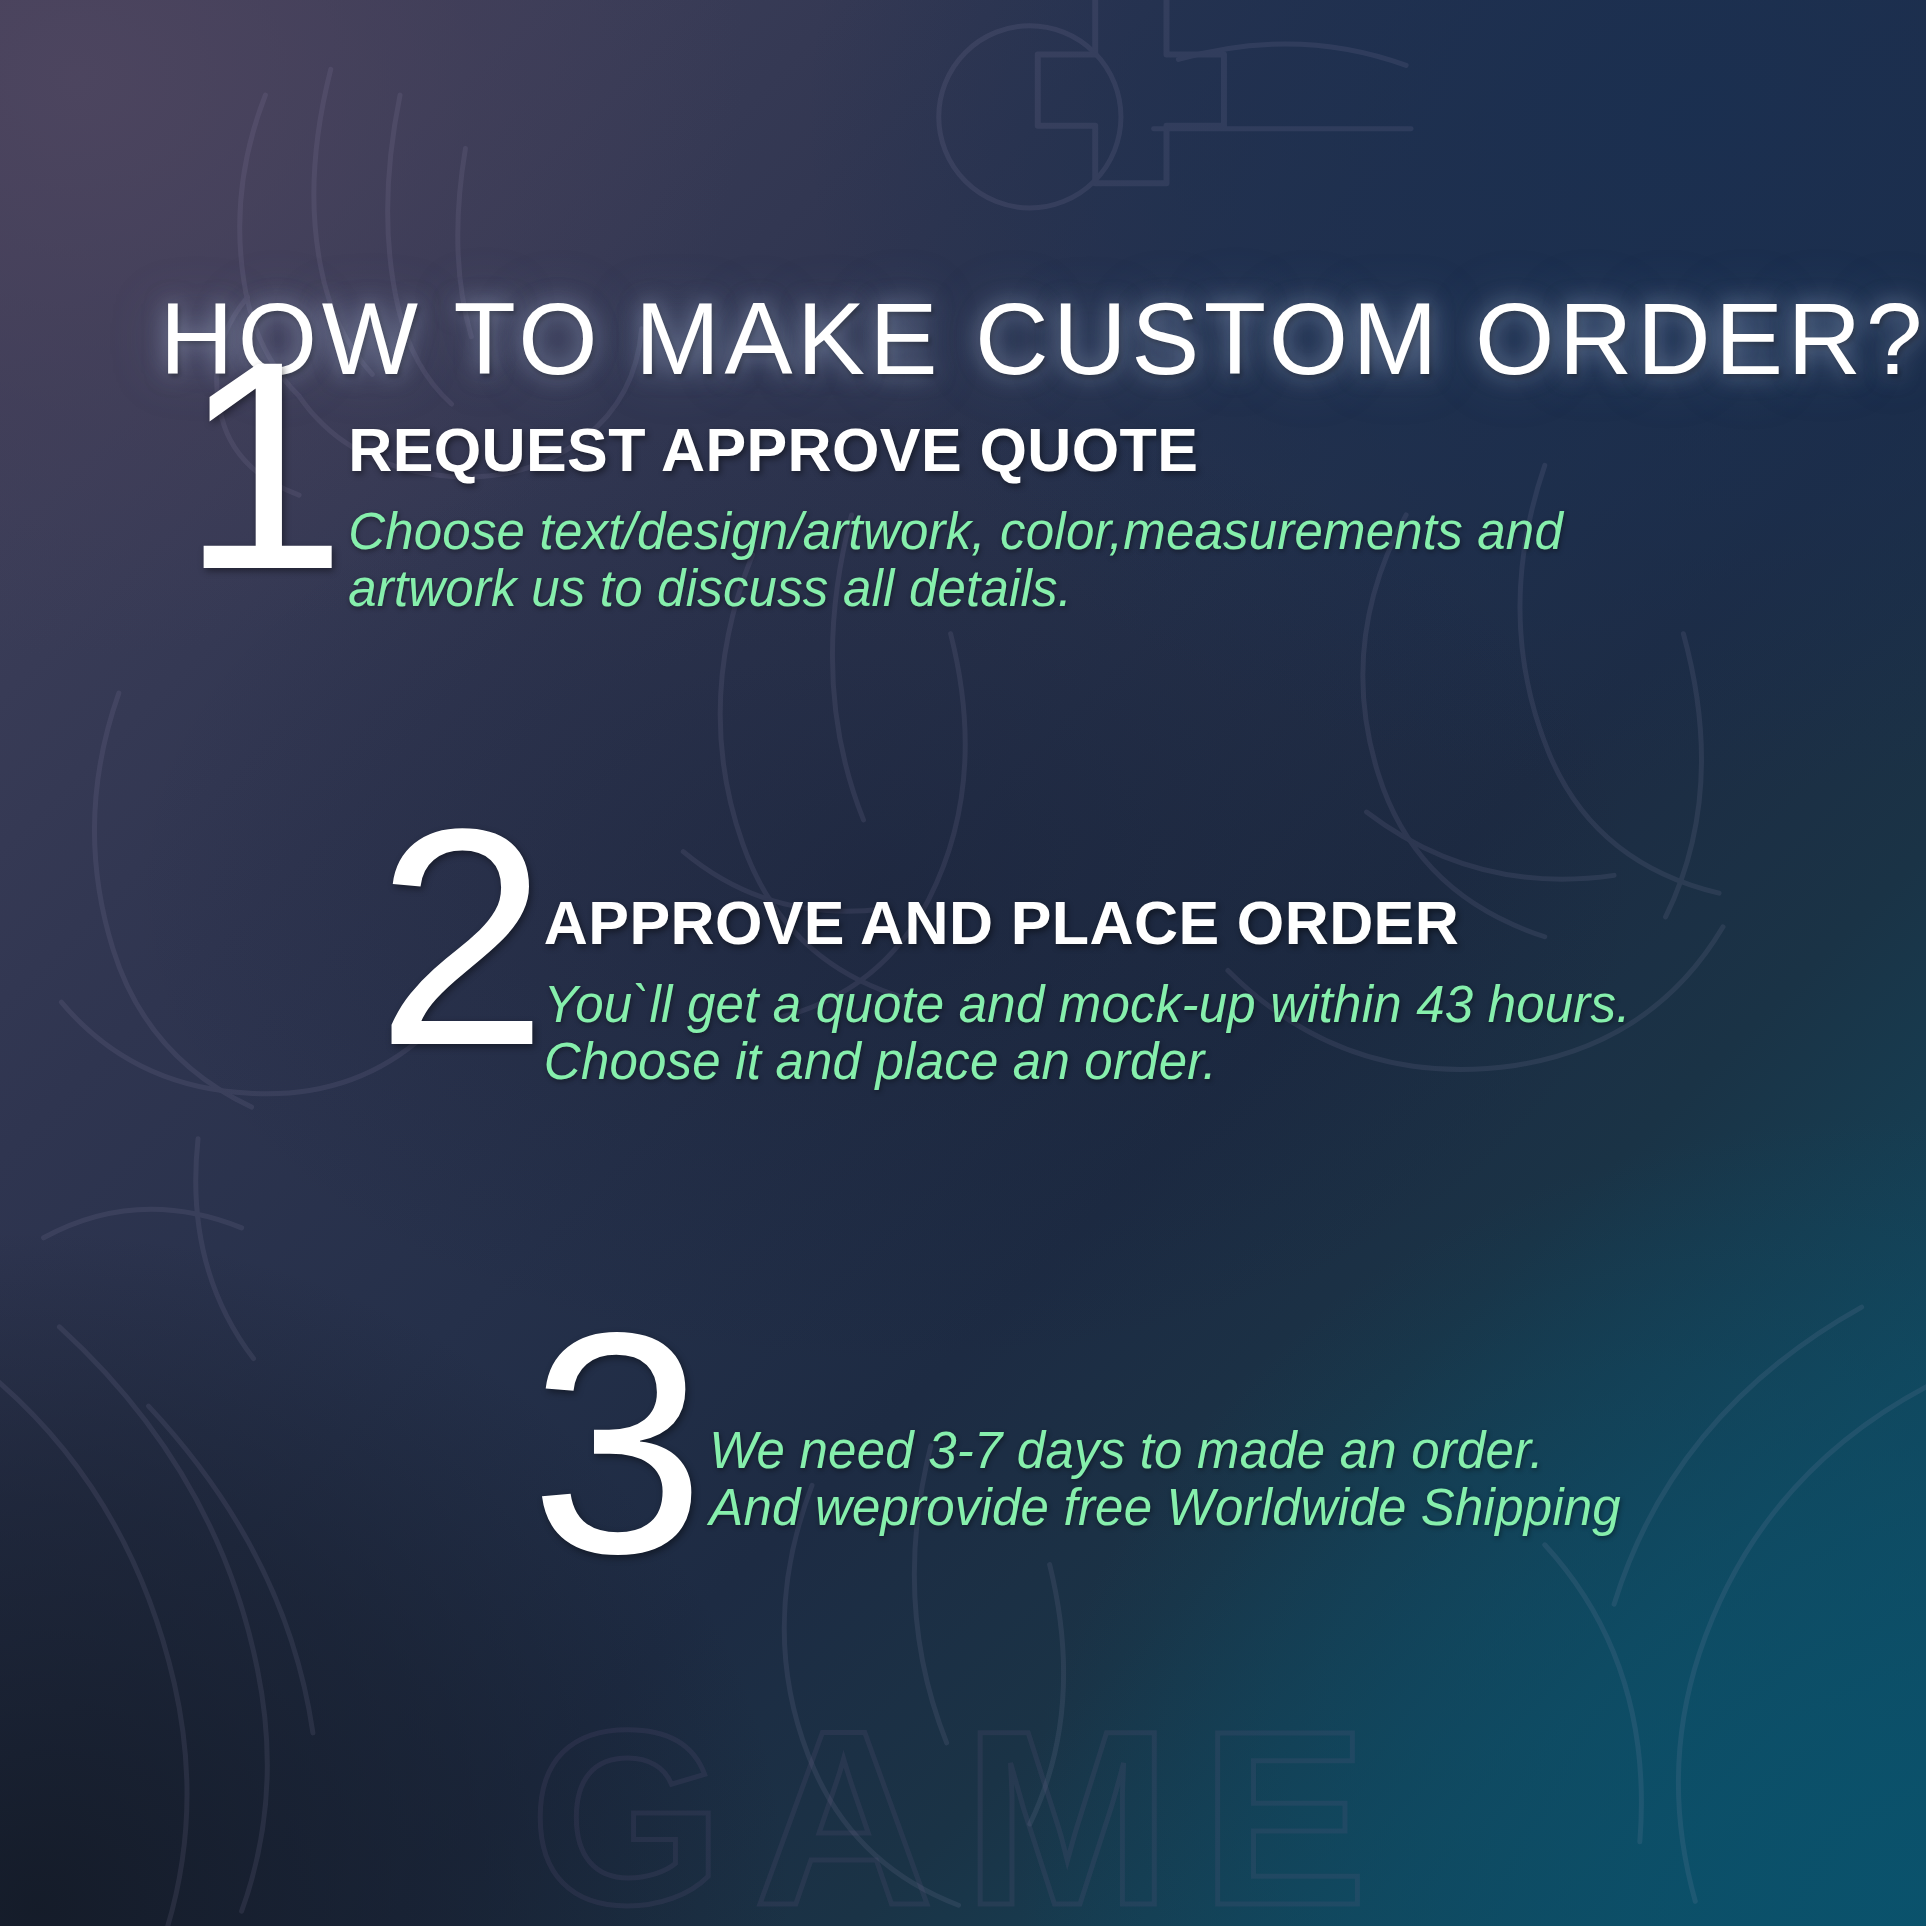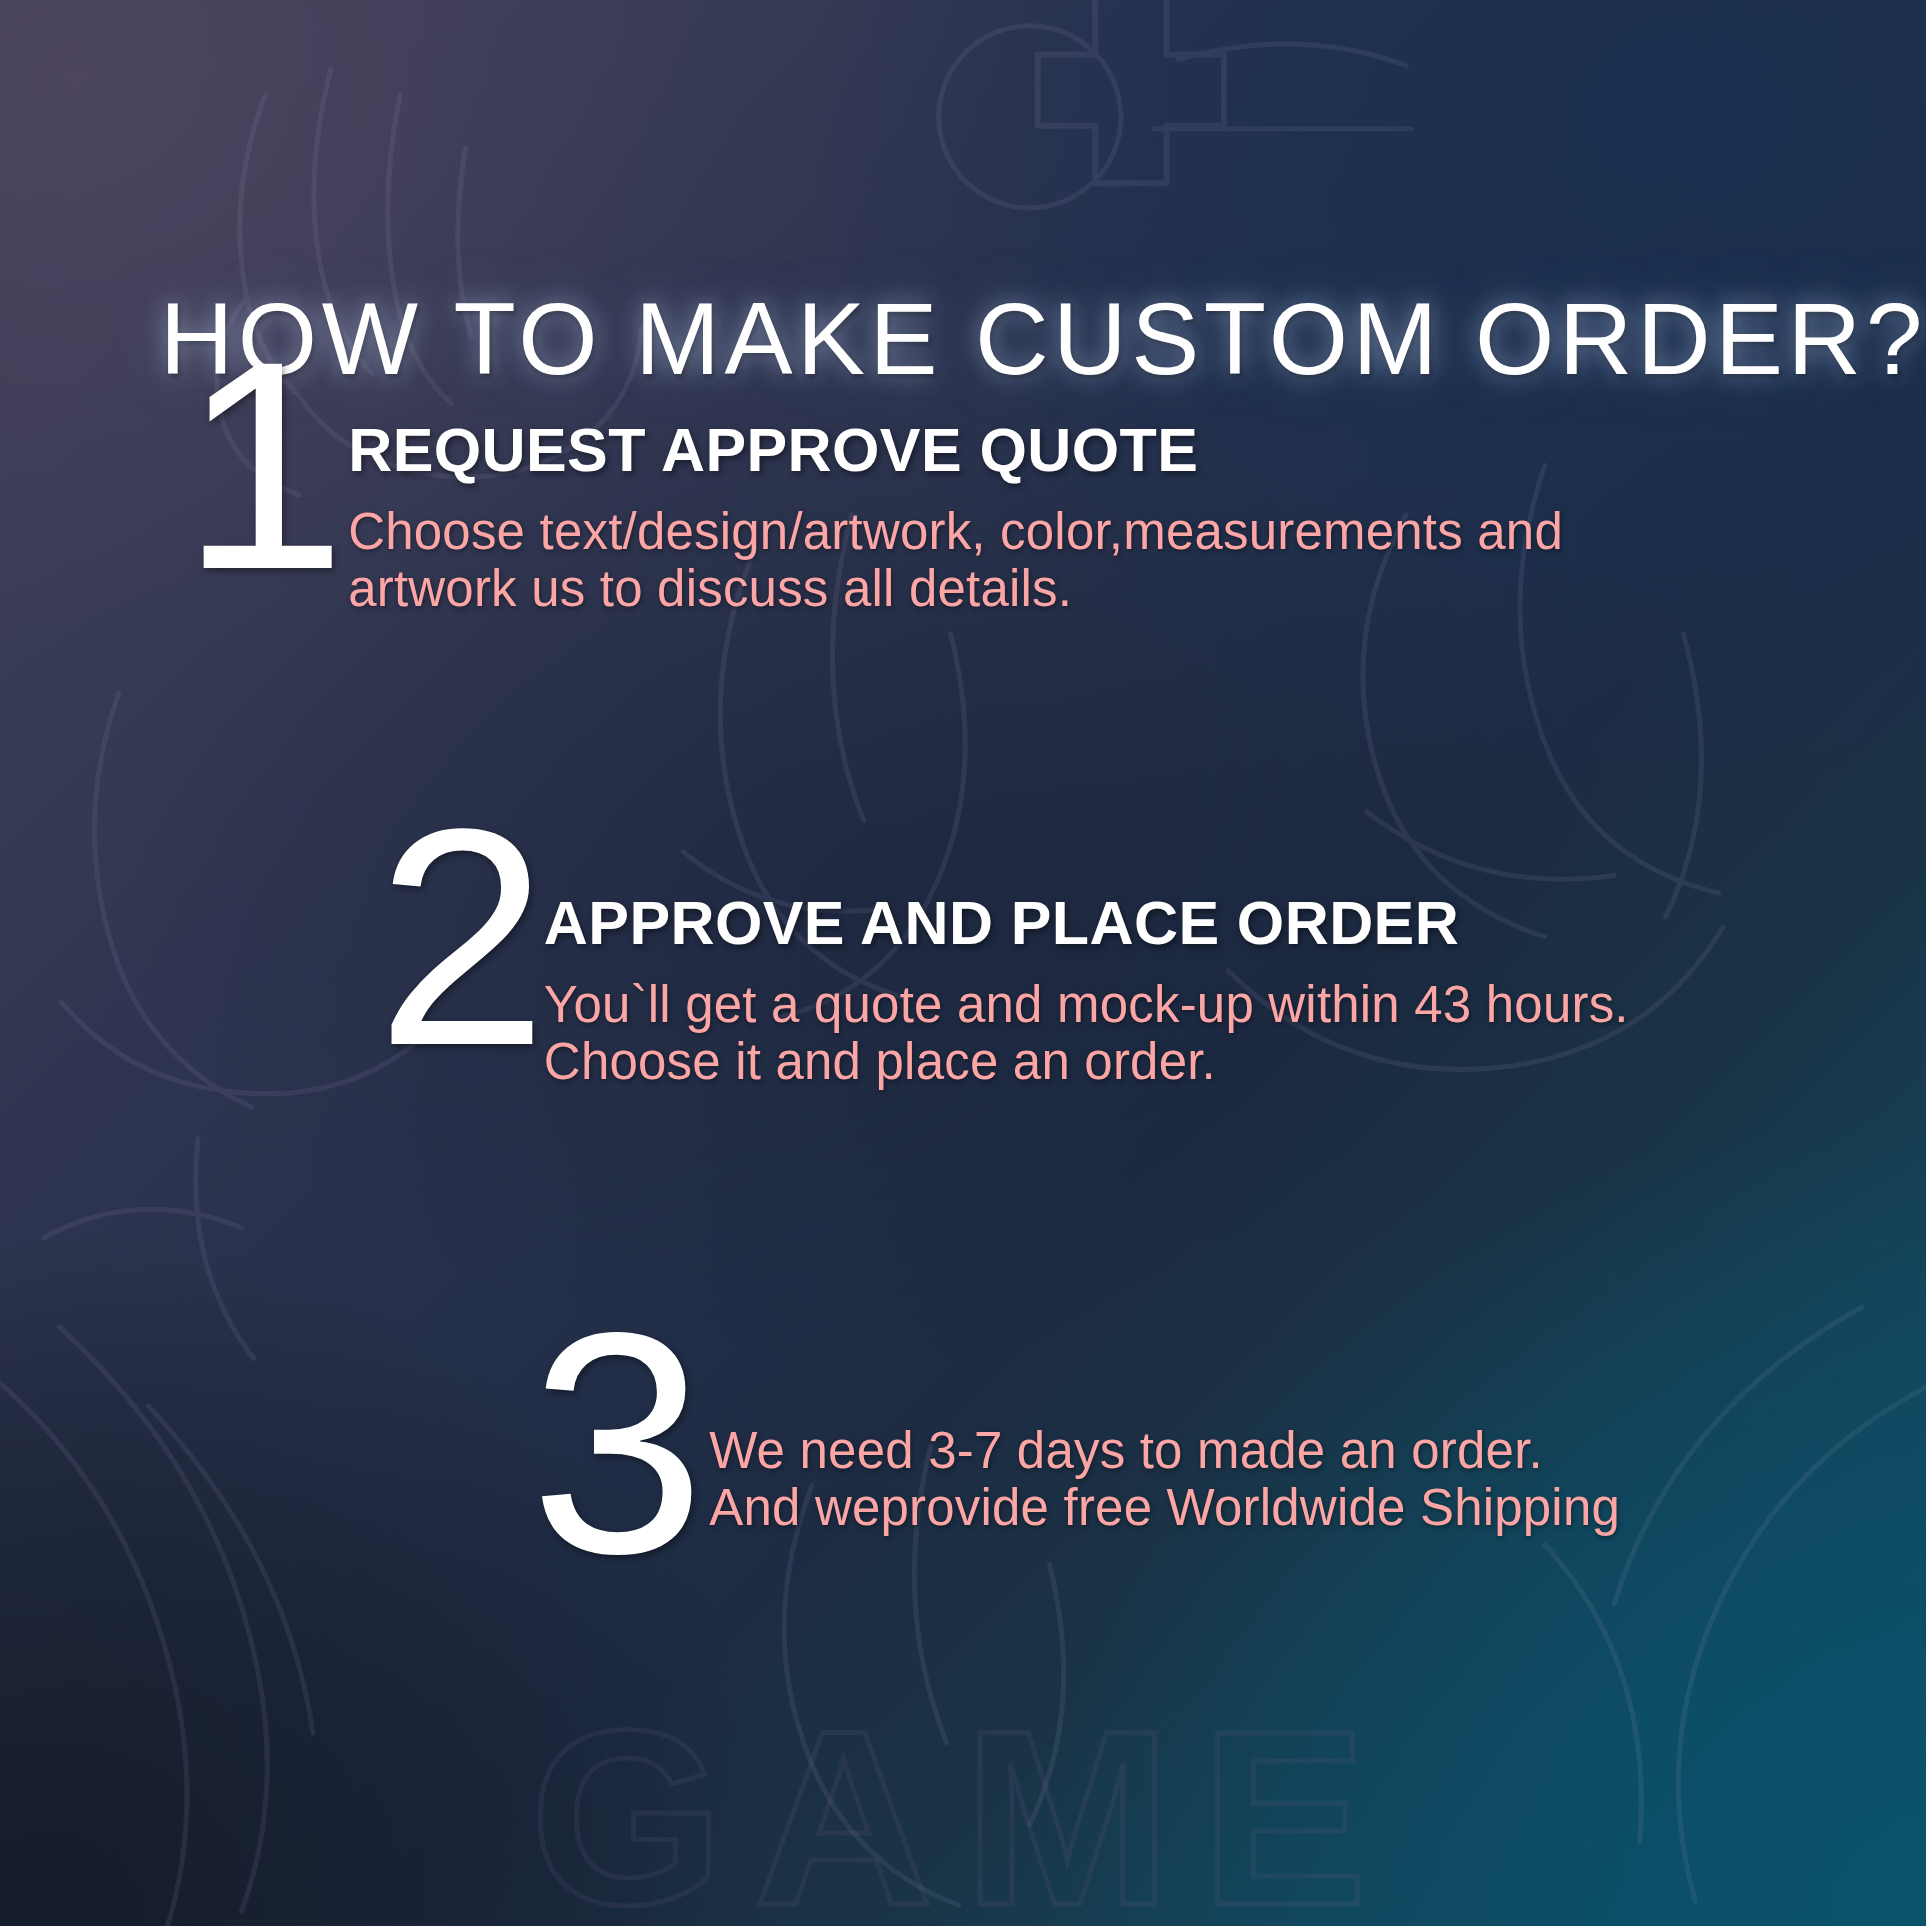--- a/index.html
+++ b/index.html
@@ -129,24 +129,25 @@
     color: #ffffff;
     letter-spacing: 0.4px;
     text-shadow: 2px 3px 6px rgba(0,0,0,0.45);
     white-space: nowrap;
   }
   .step-text {
     margin-top: 22px;
     font-size: 51px;
     line-height: 1.12;
     font-weight: 300;
-    color: #fca5a5;
+    color: #86efac;
     letter-spacing: 0.2px;
     text-shadow: 1px 2px 5px rgba(0,0,0,0.42);
     white-space: nowrap;
+    font-style: italic;
   }
   .step-text .ln { display: block; }
 
   
   #step-1 { left: 181px;  top: 416px; }
   #step-2 { left: 376px;  top: 889px; }
   #step-3 { left: 530px;  top: 1396px; }
 
   #step-2 .step-num { font-size: 309px; margin-top: -51px; }
   #step-3 .step-num { font-size: 315px; margin-top: -53px; }

